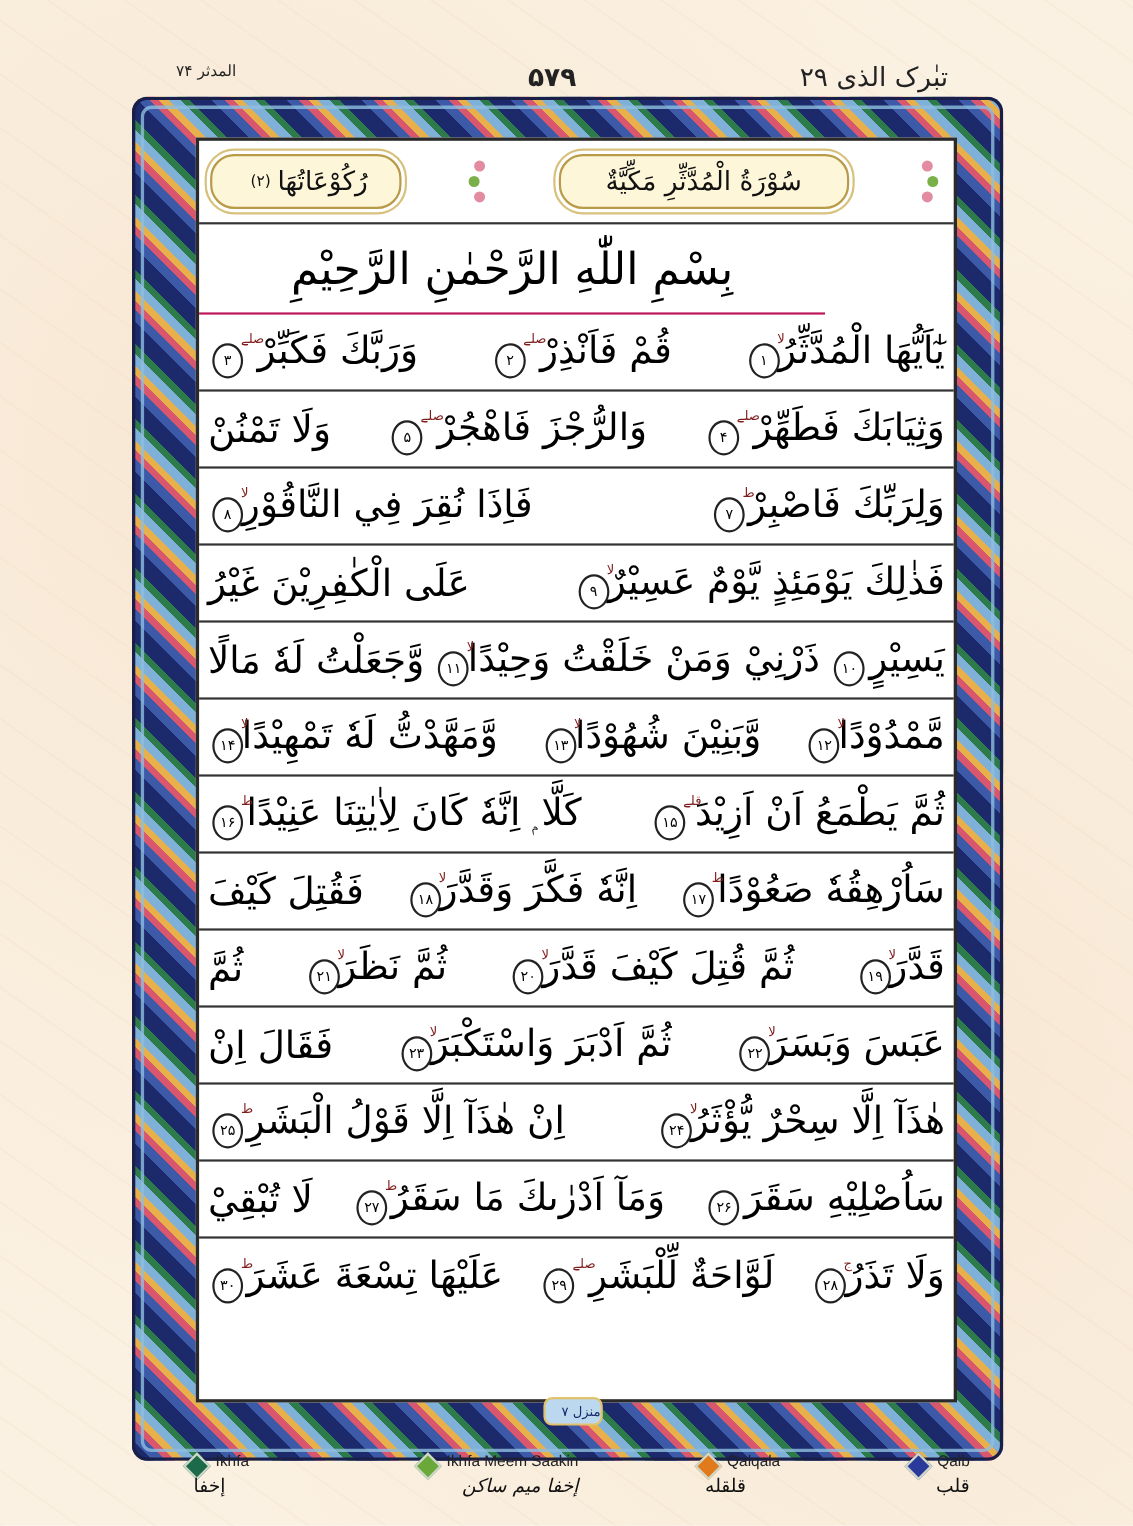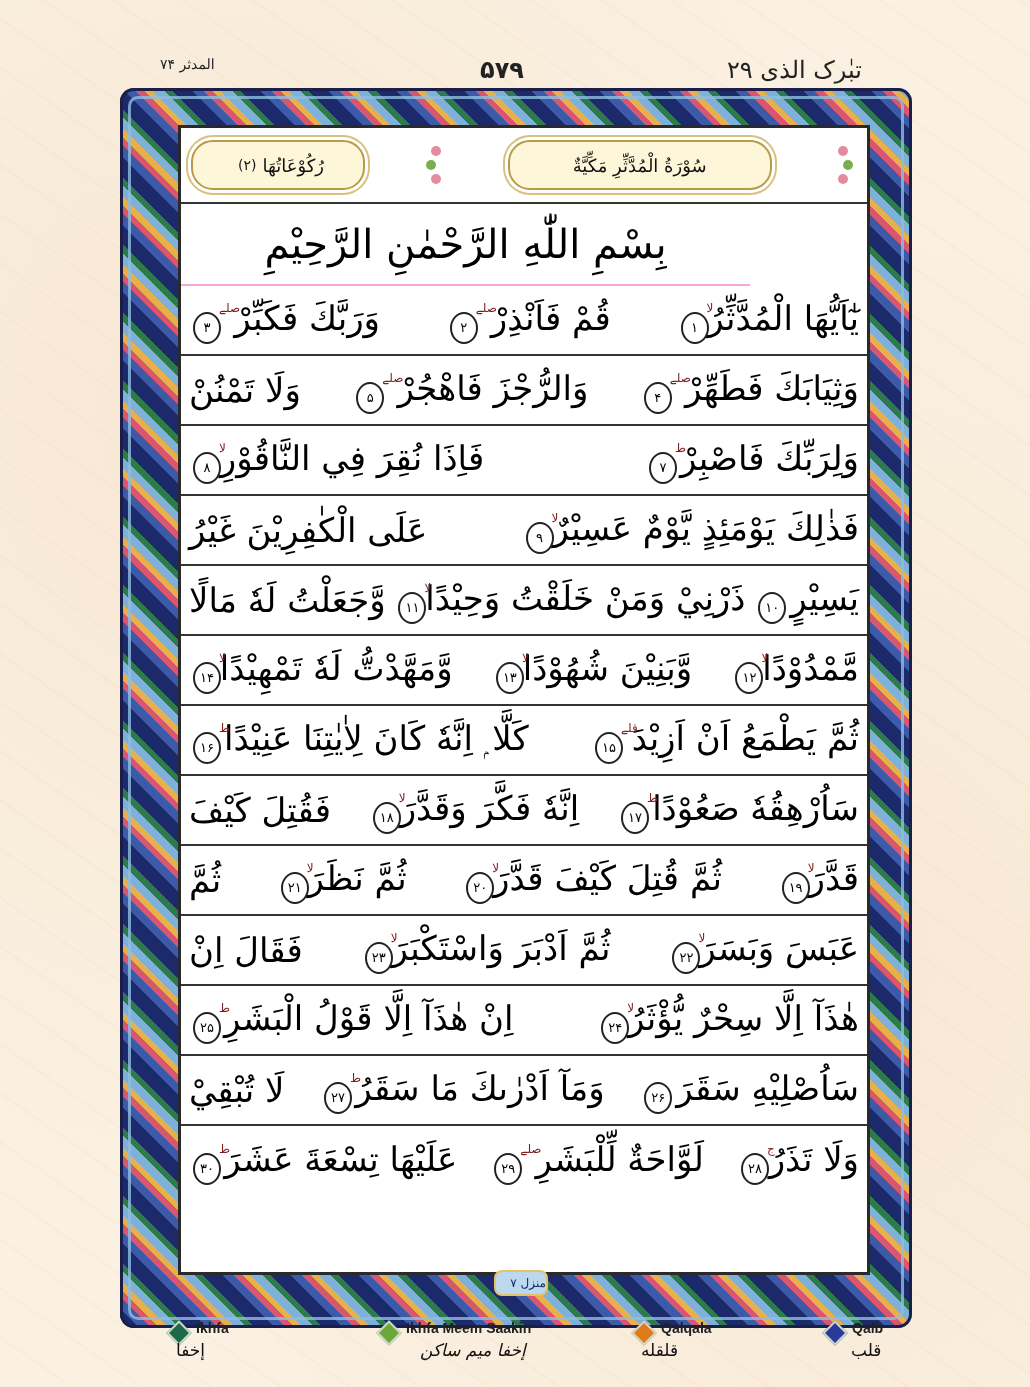--- a/index.html
+++ b/index.html
@@ -38,28 +38,28 @@
     display: flex; align-items: center; justify-content: space-between; padding: 0 10px;
     direction: ltr;
   }
   .cartouche {
     height: 46px; background: #fdf6d8; border: 2px solid #b89a48; border-radius: 22px;
     display: flex; align-items: center; justify-content: center; position: relative;
     box-shadow: 0 0 0 3px #fff, 0 0 0 5px #d7c17c;
   }
   .cartouche.small { width: 170px; }
   .cartouche.big { width: 260px; }
-  .cartouche .txt { font-family: "DejaVu Serif", serif; font-size: 18px; direction: rtl; color: #111; }
+  .cartouche .txt { font-family: "DejaVu Serif", serif; font-size: 24px; direction: rtl; color: #111; }
   .cartouche .num { font-size: 14px; margin: 0 6px; color: #111; }
   .ornament { width: 28px; height: 46px; position: relative; }
   .ornament i { position: absolute; width: 10px; height: 10px; border-radius: 50%; }
 
   .bismillah {
     position: absolute; left: 0; top: 76px; width: 569px; height: 82px;
-    border-bottom: 2px solid #f9a8d4; box-sizing: border-box;
+    border-bottom: 2px solid #be185d; box-sizing: border-box;
     display: flex; align-items: center; justify-content: center;
     font-family: "DejaVu Serif", serif; font-size: 40px; direction: rtl; color: #000;
   }
   .lines { position: absolute; left: 0; top: 158px; width: 686px; }
   .verse-line {
     height: 70px; border-bottom: 2px solid #333; box-sizing: border-box;
     display: flex; align-items: center; justify-content: space-between;
     direction: rtl; padding: 0 8px; font-family: "DejaVu Serif", serif; font-size: 34px; color: #000;
     white-space: nowrap; overflow: hidden;
   }
@@ -77,21 +77,21 @@
     background: #bcd8ef; border: 2px solid #e3c36a; border-radius: 8px;
     font-family: "DejaVu Serif", serif; font-size: 12px; text-align: right; line-height: 22px; color: #1a2a6a; direction: rtl;
   }
 
   .legend { position: absolute; top: 1320px; left: 0; width: 1030px; height: 60px; }
   .legend-item { position: absolute; top: 0; }
   .legend-item .diamond {
     position: absolute; left: 0; top: 4px; width: 14px; height: 14px; transform: rotate(45deg);
     border: 2px solid #cfd8c8;
   }
-  .legend-item .en { position: absolute; left: 26px; top: 0; font-family: "Liberation Sans", sans-serif; font-weight: bold; font-size: 14px; color: #222; white-space: nowrap; }
+  .legend-item .en { position: absolute; left: 26px; top: 0; font-family: "Liberation Sans", sans-serif; font-weight: normal; font-size: 14px; color: #222; white-space: nowrap; }
   .legend-item .ar { position: absolute; top: 20px; font-family: "DejaVu Serif", serif; font-size: 17px; color: #111; direction: rtl; white-space: nowrap; }
 </style>
 </head>
 <body>
 
 <div class="running-header">
   <span class="rh-juz">تبٰرک الذی ۲۹</span>
   <span class="rh-page">۵۷۹</span>
   <span class="rh-surah">المدثر ۷۴</span>
 </div>

